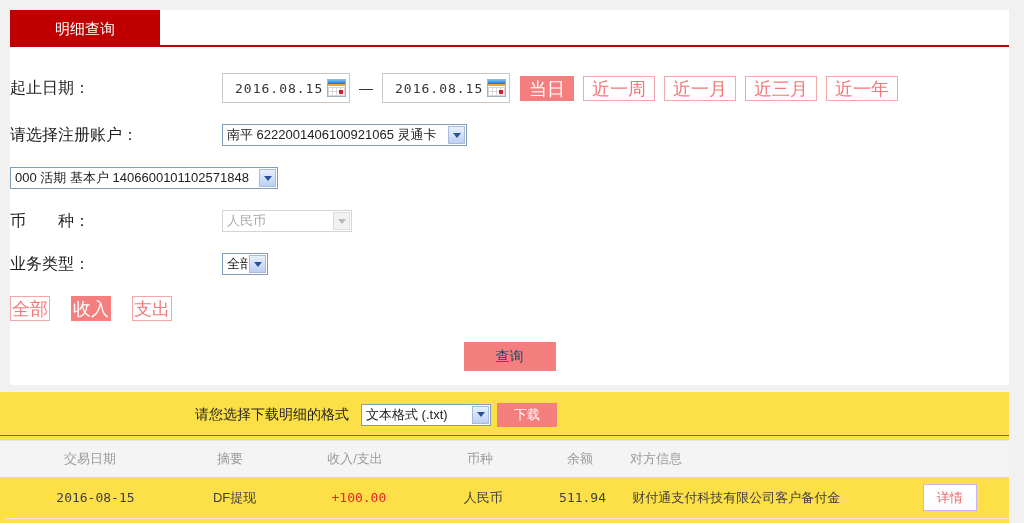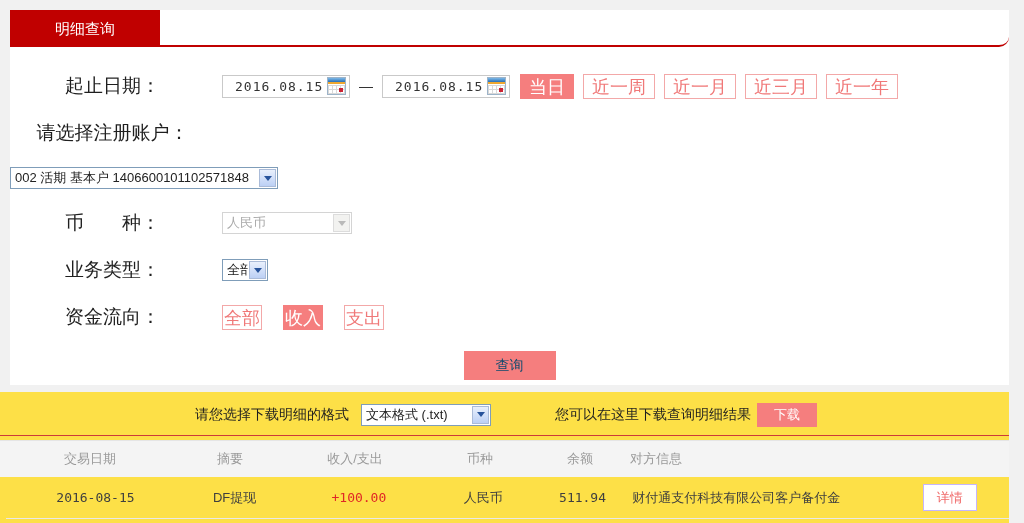--- a/index.html
+++ b/index.html
@@ -10,33 +10,33 @@
     color:#222;
     position:relative;
   }
   .mono { font-family:"DejaVu Sans Mono","Liberation Mono",monospace; }
 
   
   .upper-panel {
     position:absolute; left:10px; top:10px; width:999px; height:375px;
     background:#fff;
   }
-  .tabbar { height:37px; border-bottom:2px solid #c00000;border-radius:10px; }
+  .tabbar { height:37px; border-bottom:2px solid #c00000; }
   .tab-active {
     width:150px; height:37px; background:#c00000; color:#fff;
     font-size:15px; text-align:center; line-height:37px; cursor:pointer;
   }
 
   
   .form { padding-top:26px; }
   .frow { display:flex; align-items:center; margin-bottom:21px; }
-  .flabel { width:205px; text-align:center; margin-right:7px; font-size:19px; color:#1f1f1f; white-space:pre;font-family:Liberation Serif, serif; }
+  .flabel { width:205px; text-align:left; margin-right:7px; font-size:16px; color:#1f1f1f; white-space:pre;font-family:Liberation Serif, serif; }
 
   .date-input {
-    width:128px; height:23px; border:1px solid #c9c9c9; background:#fff;
+    width:128px; height:30px; border:1px solid #c9c9c9; background:#fff;
     display:flex; align-items:center; padding:0 3px 0 12px; cursor:text;
   }
   .date-input .val { flex:1; font-size:13px; color:#333; letter-spacing:1px; }
   .cal-icon {
     width:19px; height:18px; border:1px solid #9db3c8; background:#fff;
     position:relative; cursor:pointer; flex:0 0 auto;
     background-image:
       repeating-linear-gradient(to right, #d8d8d8 0 1px, transparent 1px 4px),
       repeating-linear-gradient(to bottom, #d8d8d8 0 1px, transparent 1px 4px);
     background-position:0 7px, 0 7px;
@@ -145,25 +145,31 @@
       </div>
       <button class="btn-quick first active">当日</button>
       <button class="btn-quick">近一周</button>
       <button class="btn-quick">近一月</button>
       <button class="btn-quick">近三月</button>
       <button class="btn-quick">近一年</button>
     </div>
 
     <div class="frow">
       <span class="flabel">请选择注册账户：</span>
+      <div class="xp-select" style="width:245px;">
+        <span class="val">南平 6222001406100921065 灵通卡</span>
+        <span class="arrow">
+            <i></i>
+          </span>
+      </div>
     </div>
 
     <div class="frow">
       <div class="xp-select" style="width:268px;">
-        <span class="val">002 活期 基本户 1406600101102571848</span>
+        <span class="val">000 活期 基本户 1406600101102571848</span>
         <span class="arrow">
             <i></i>
           </span>
       </div>
     </div>
 
     <div class="frow">
       <span class="flabel">币　　种：</span>
       <div class="xp-select disabled" style="width:130px;">
         <span class="val">人民币</span>
@@ -177,41 +183,39 @@
       <span class="flabel">业务类型：</span>
       <div class="xp-select" style="width:46px;">
         <span class="val">全部</span>
         <span class="arrow">
             <i></i>
           </span>
       </div>
     </div>
 
     <div class="frow">
-      <span class="flabel">资金流向：</span>
       <button class="btn-flow">全部</button>
       <button class="btn-flow active">收入</button>
       <button class="btn-flow">支出</button>
     </div>
 
     <button class="btn-query">查询</button>
   </div>
 </div>
 
 <div class="lower-panel">
 
   <div class="dl-row">
     <span class="dl-label">请您选择下载明细的格式</span>
     <div class="xp-select">
       <span class="val">文本格式 (.txt)</span>
       <span class="arrow">
           <i></i>
         </span>
     </div>
-    <span class="dl-label dl-hint">您可以在这里下载查询明细结果</span>
     <button class="btn-download">下载</button>
   </div>
 
   <div class="red-sep"></div>
 
   <div class="tbl-header">
     <span class="c1">交易日期</span>
     <span class="c2">摘要</span>
     <span class="c3">收入/支出</span>
     <span class="c4">币种</span>

